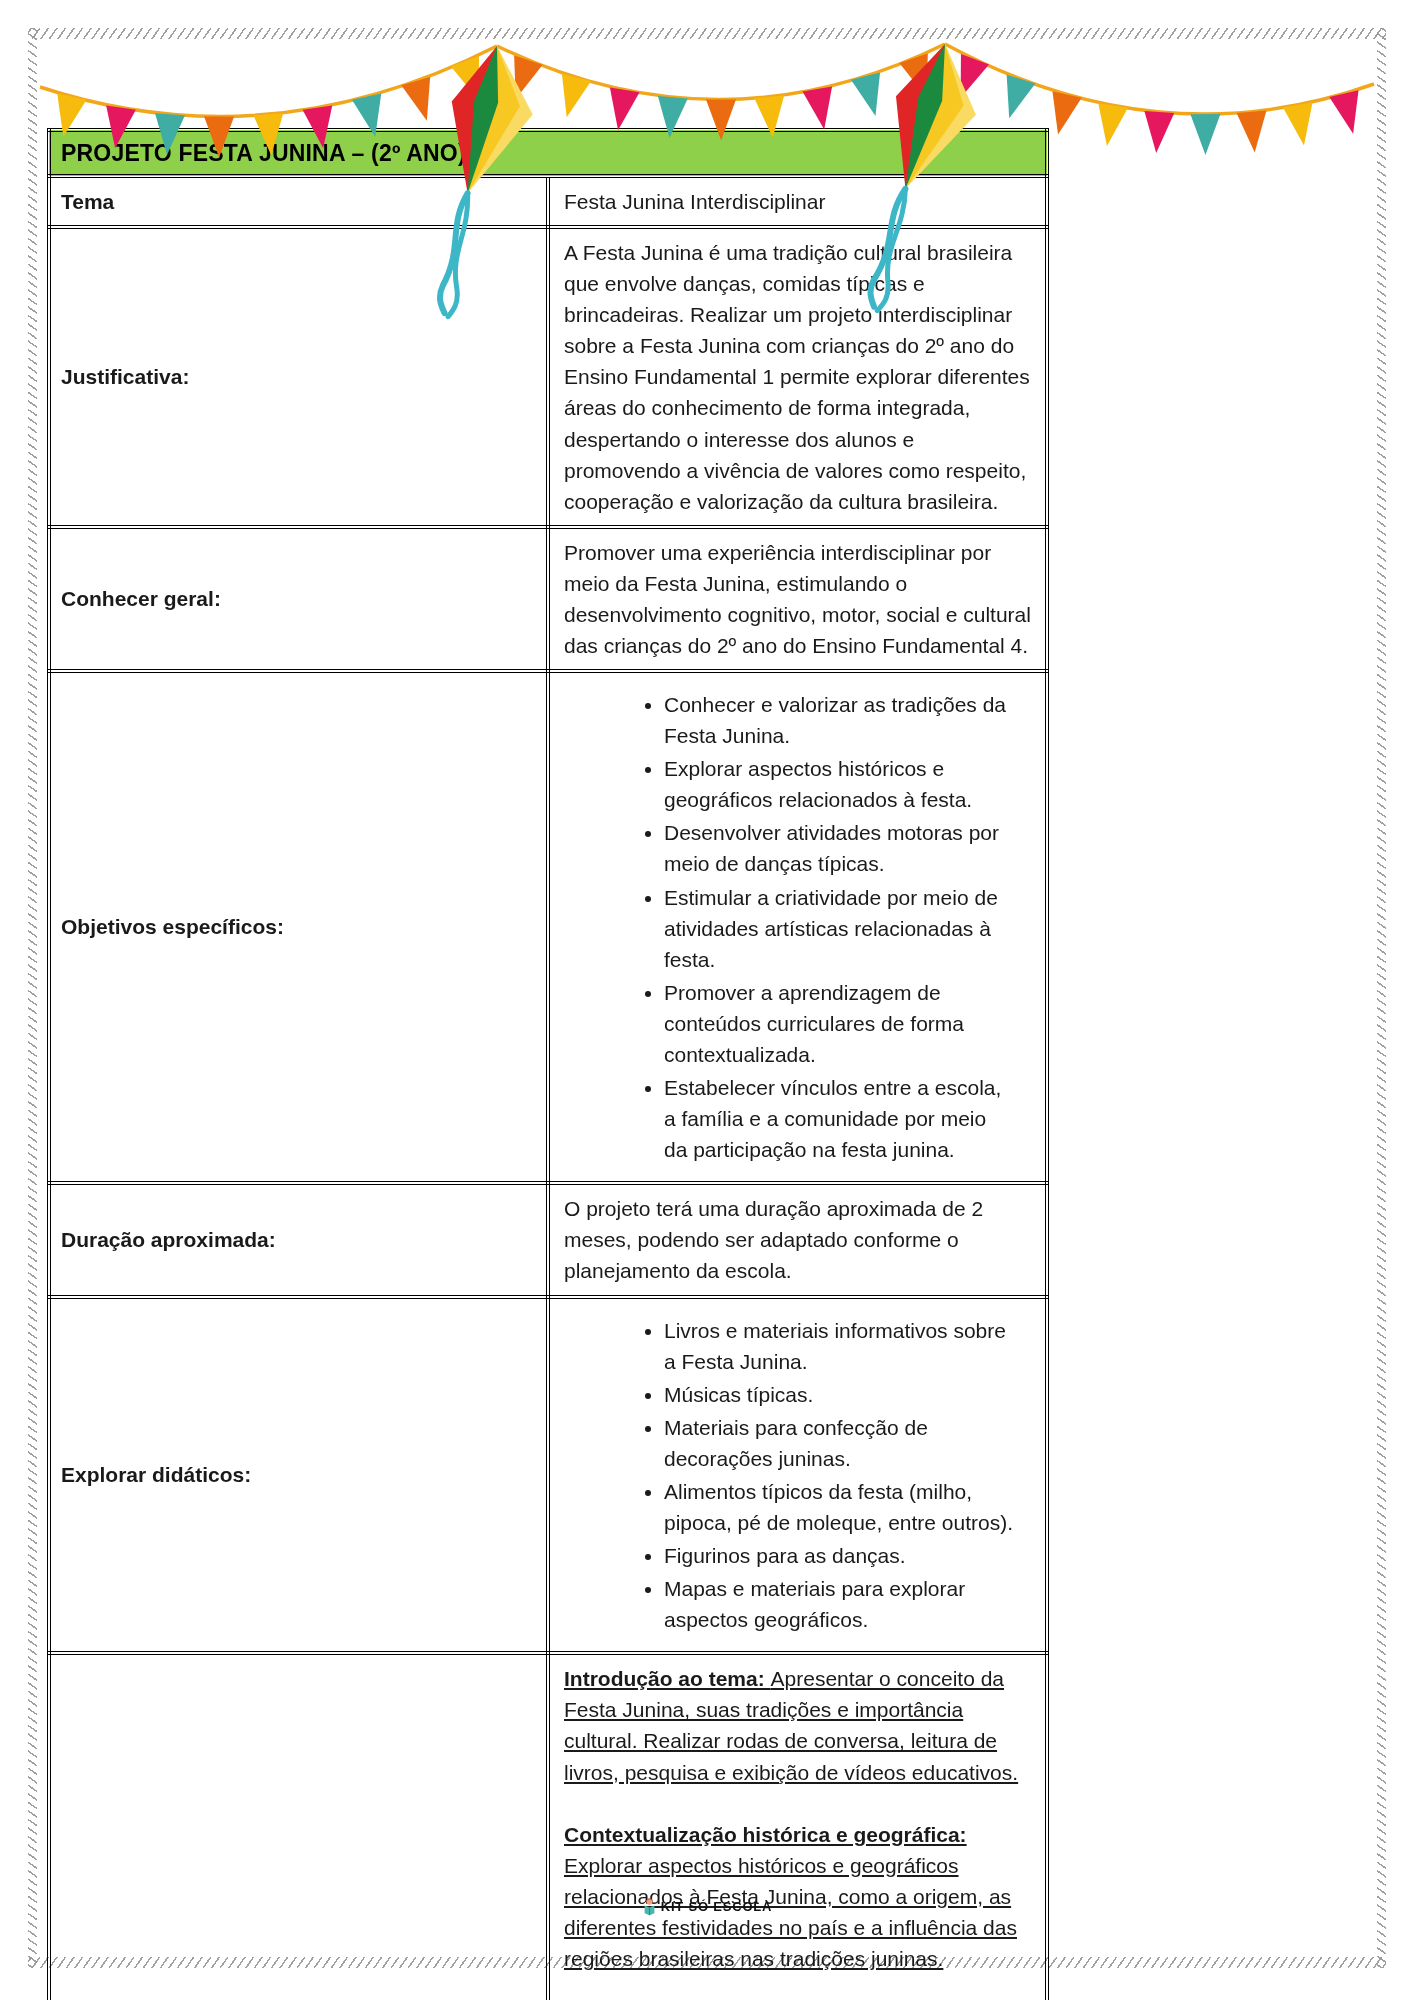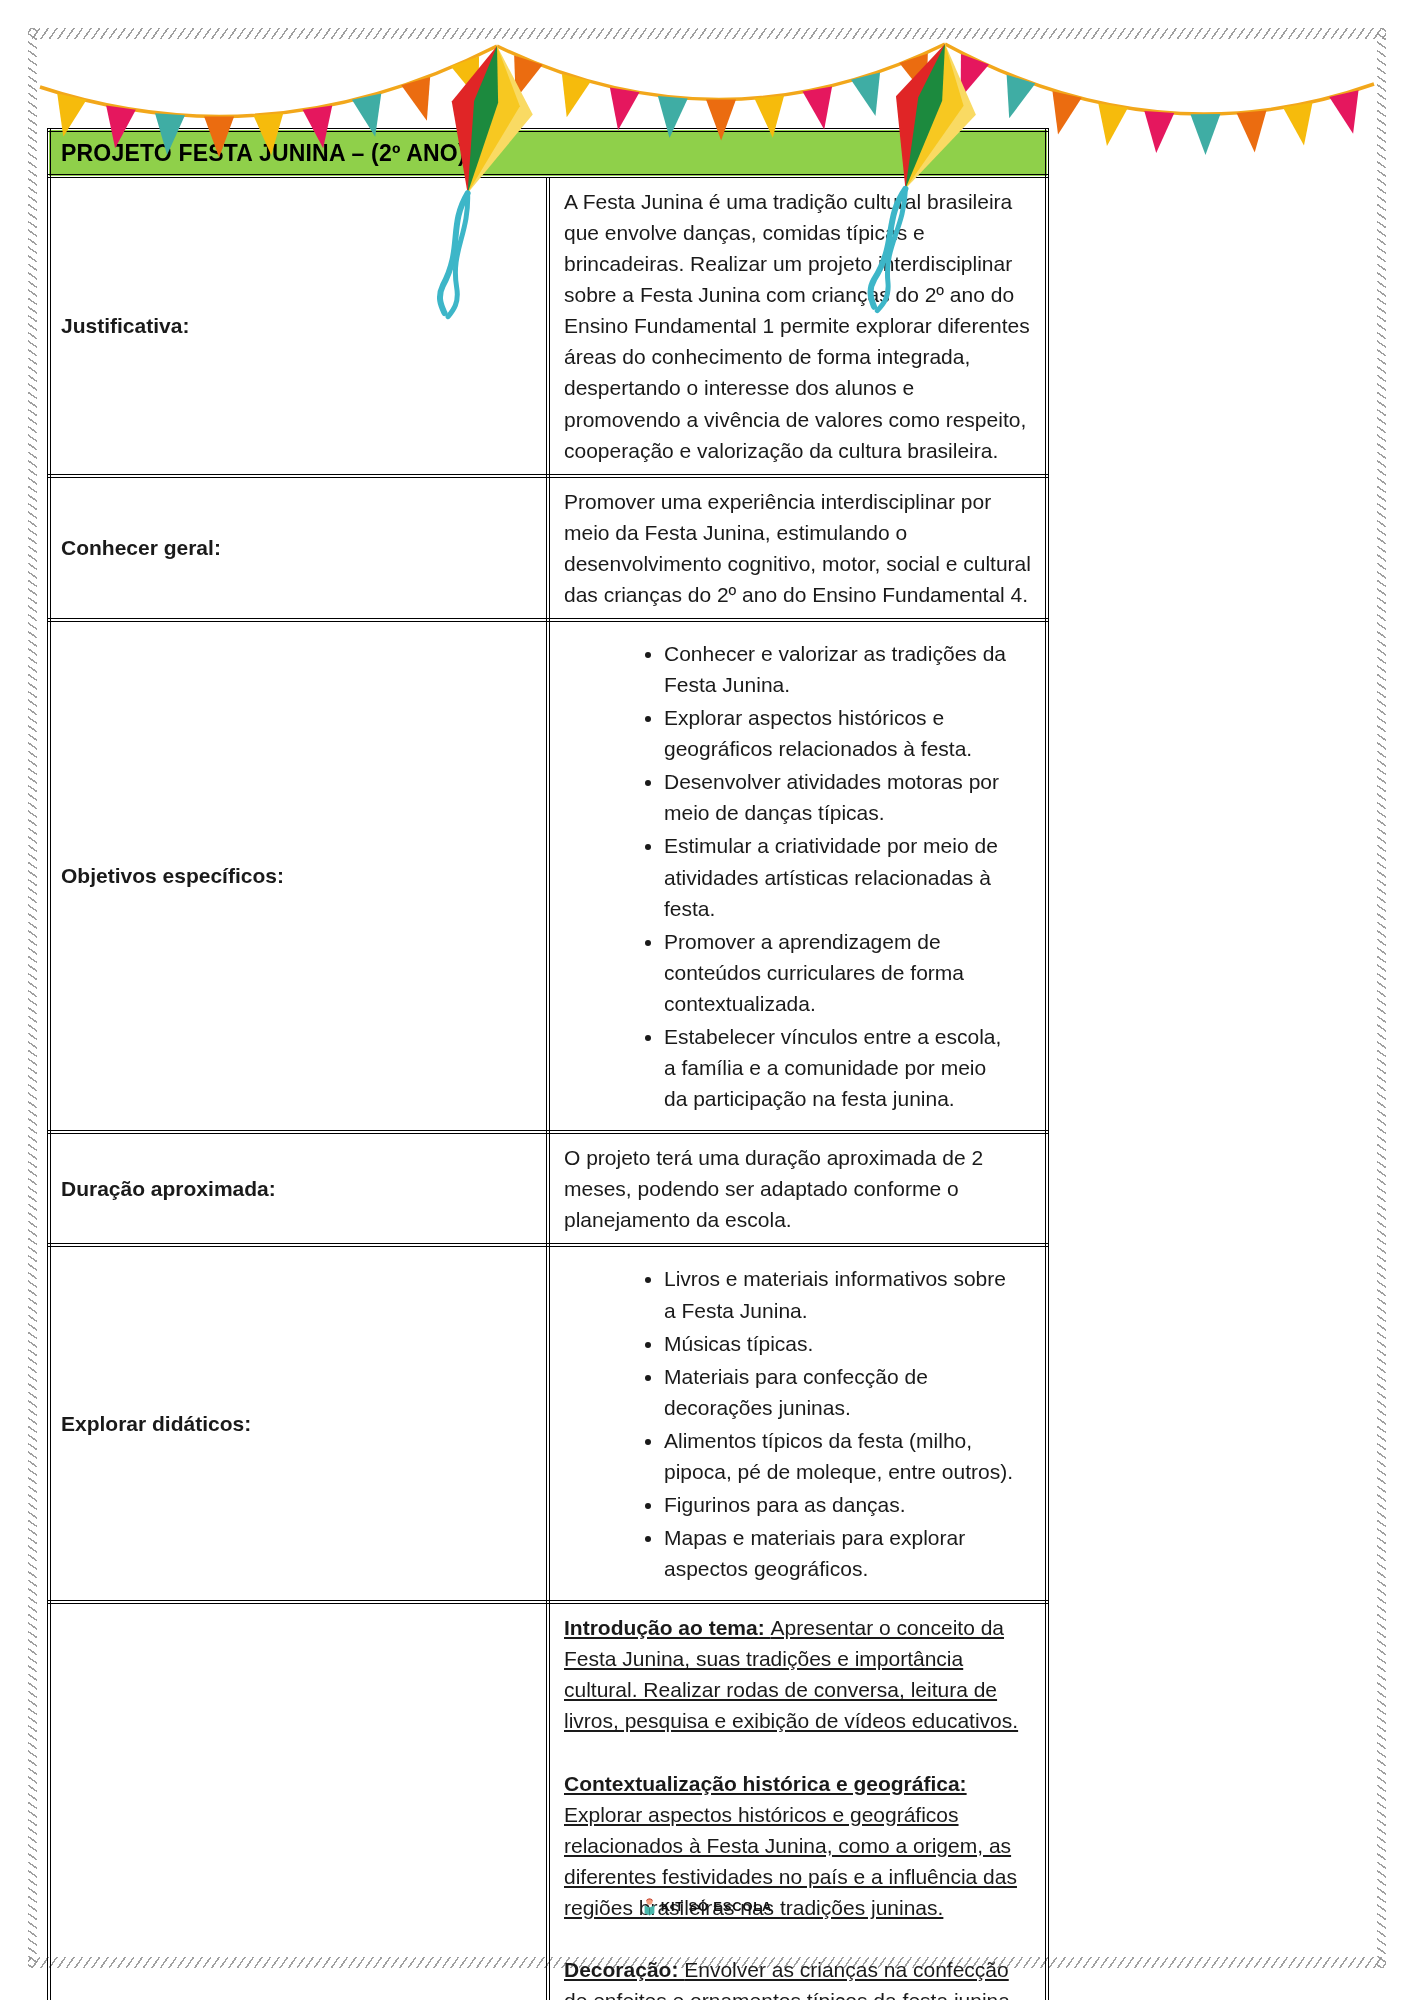--- a/index.html
+++ b/index.html
@@ -108,20 +108,24 @@
   <use href="#kite-shape" transform="translate(465,14) rotate(9)"></use>
   <use href="#kite-shape" transform="translate(913,12) rotate(13)"></use>
 </svg>
 
 <div class="doc">
   <table class="sheet">
     <tbody>
         <tr>
       <td class="title-cell" colspan="2" id="title-cell" style="background: rgb(143, 208, 74);">PROJETO FESTA JUNINA –  (2º ANO)</td>
     </tr>
+    <tr class="r-tema">
+      <td class="label-cell">Tema</td>
+      <td class="content-cell">Festa Junina Interdisciplinar</td>
+    </tr>
     <tr class="r-justificativa">
       <td class="label-cell">Justificativa:</td>
       <td class="content-cell top">A Festa Junina é uma tradição cultural brasileira que envolve danças, comidas típicas e brincadeiras. Realizar um projeto interdisciplinar sobre a Festa Junina com crianças do 2º ano do Ensino Fundamental 1 permite explorar diferentes áreas do conhecimento de forma integrada, despertando o interesse dos alunos e promovendo a vivência de valores como respeito, cooperação e valorização da cultura brasileira.</td>
     </tr>
     <tr class="r-objetivo">
       <td class="label-cell">Conhecer geral:</td>
       <td class="content-cell top">Promover uma experiência interdisciplinar por meio da Festa Junina, estimulando o desenvolvimento cognitivo, motor, social e cultural das crianças do 2º ano do Ensino Fundamental 4.</td>
     </tr>
     <tr class="r-especificos">
       <td class="label-cell">Objetivos específicos:</td>

